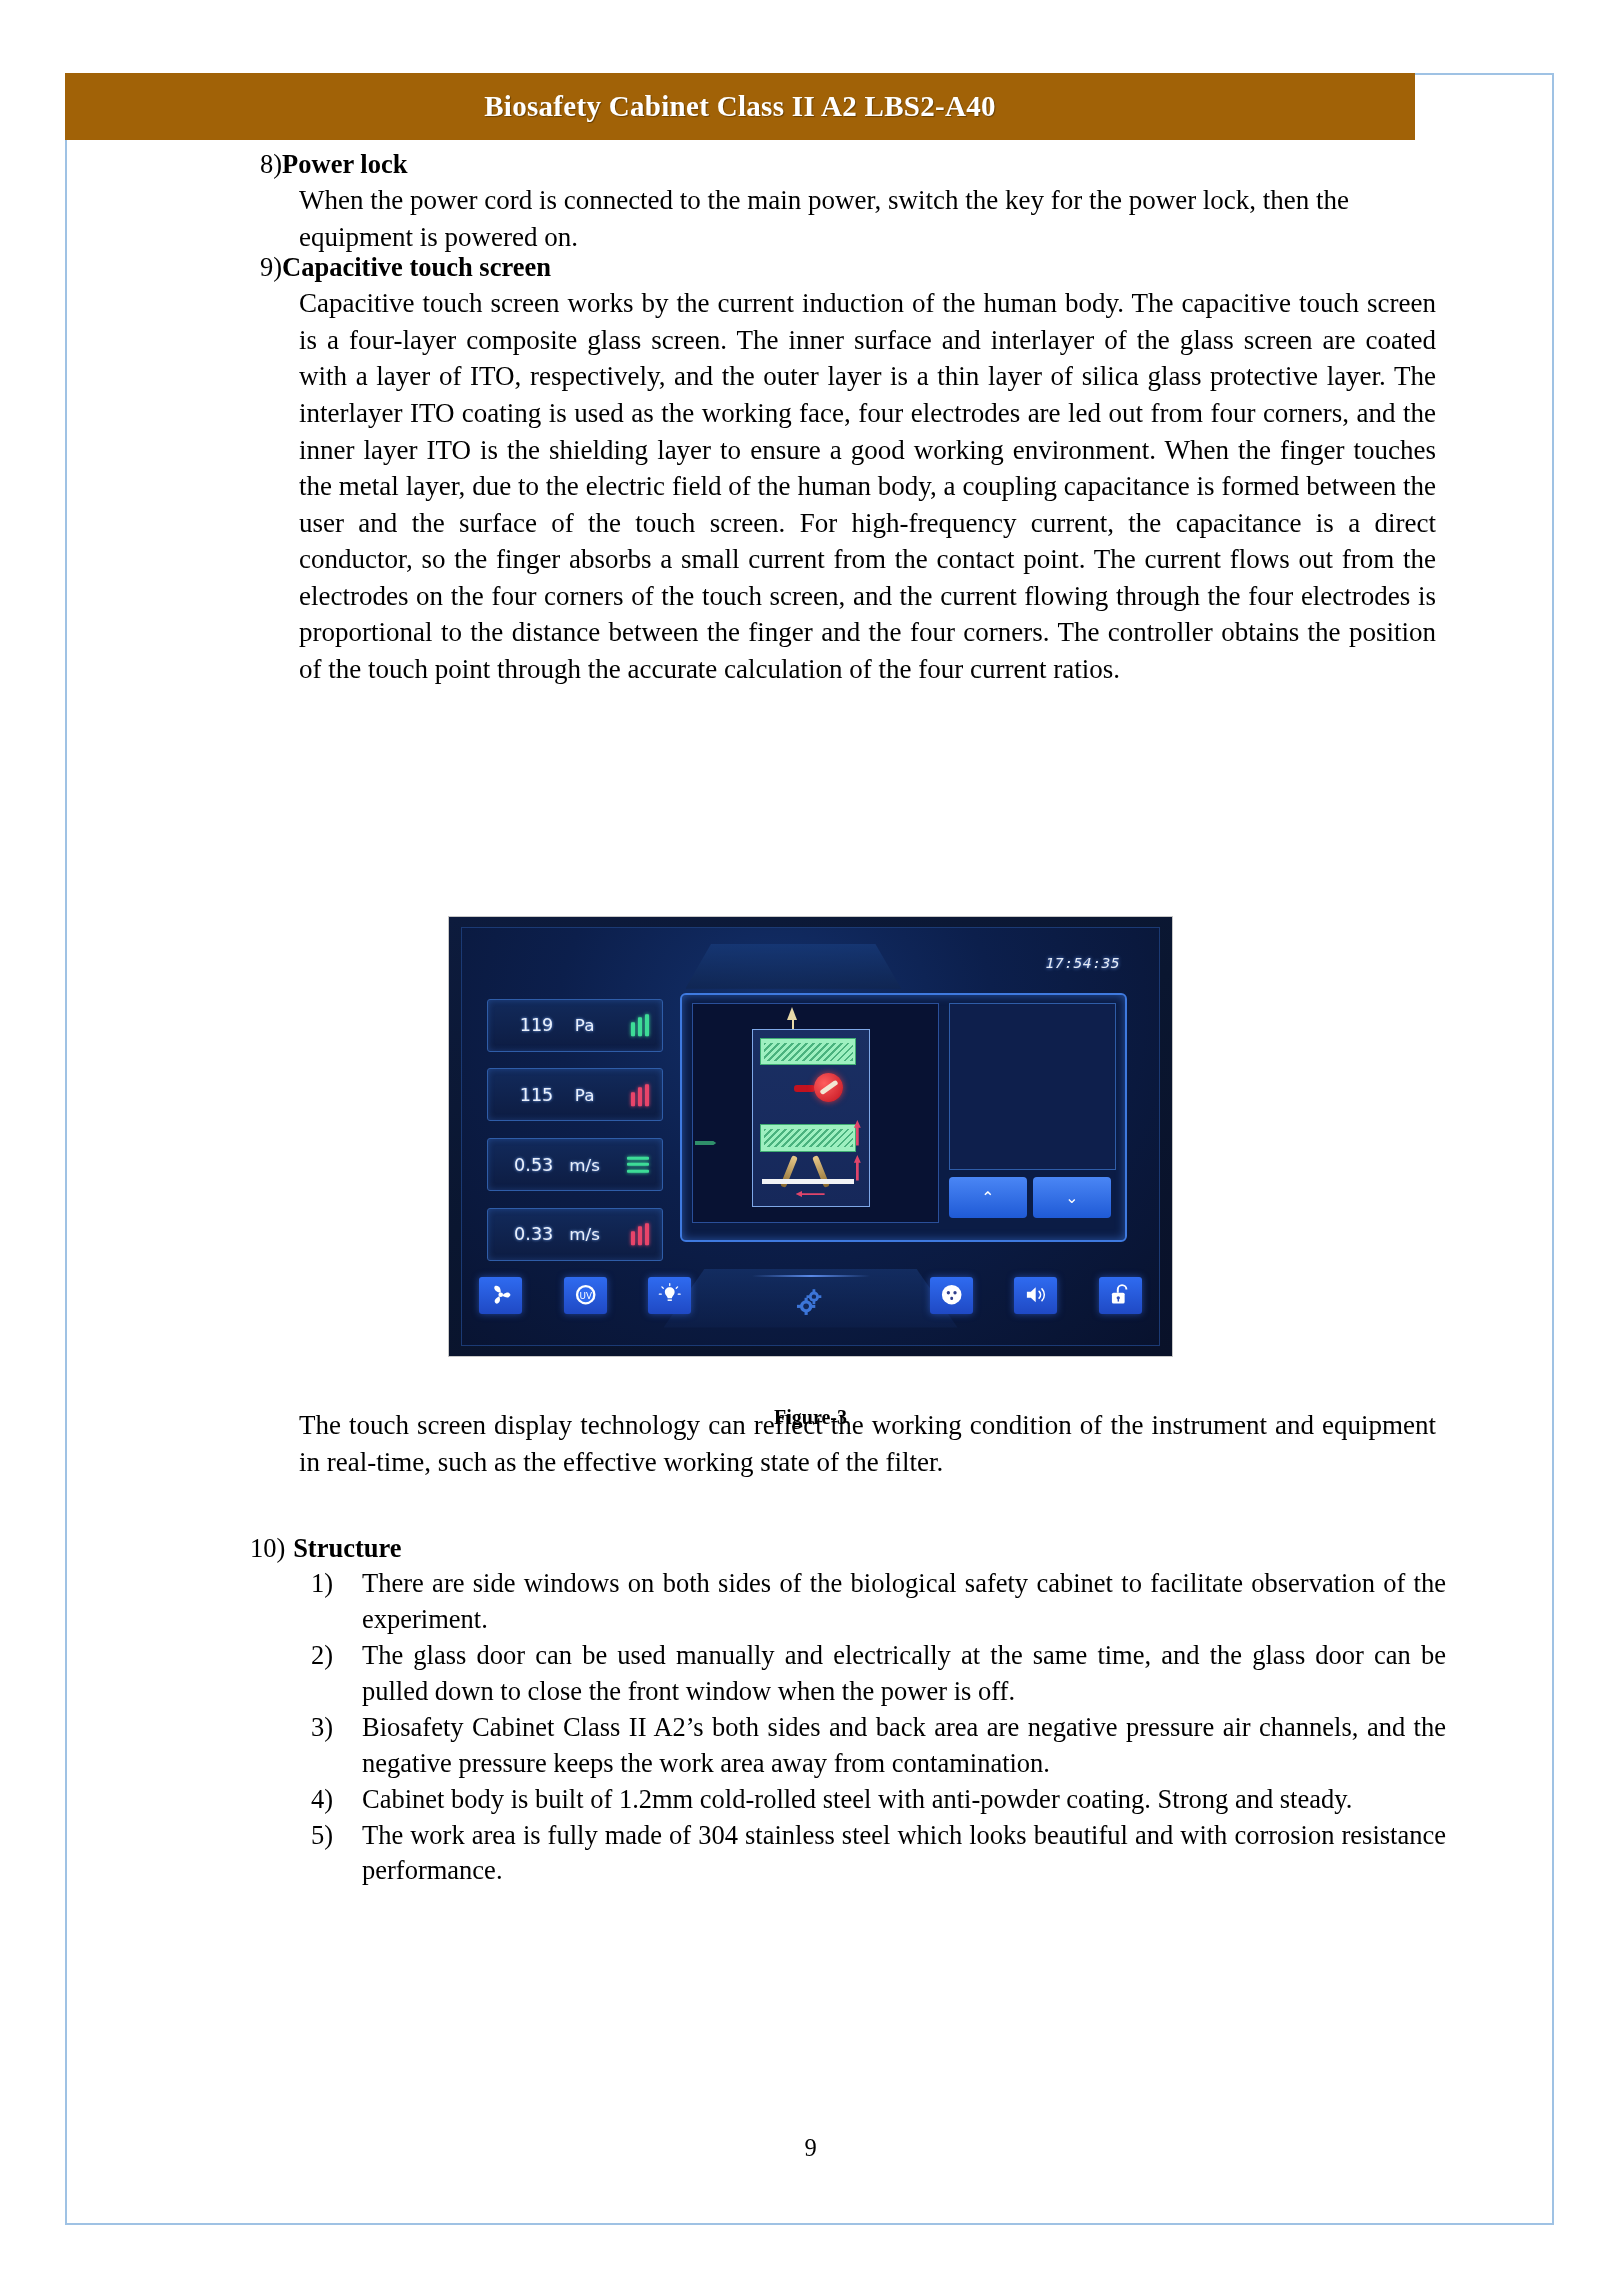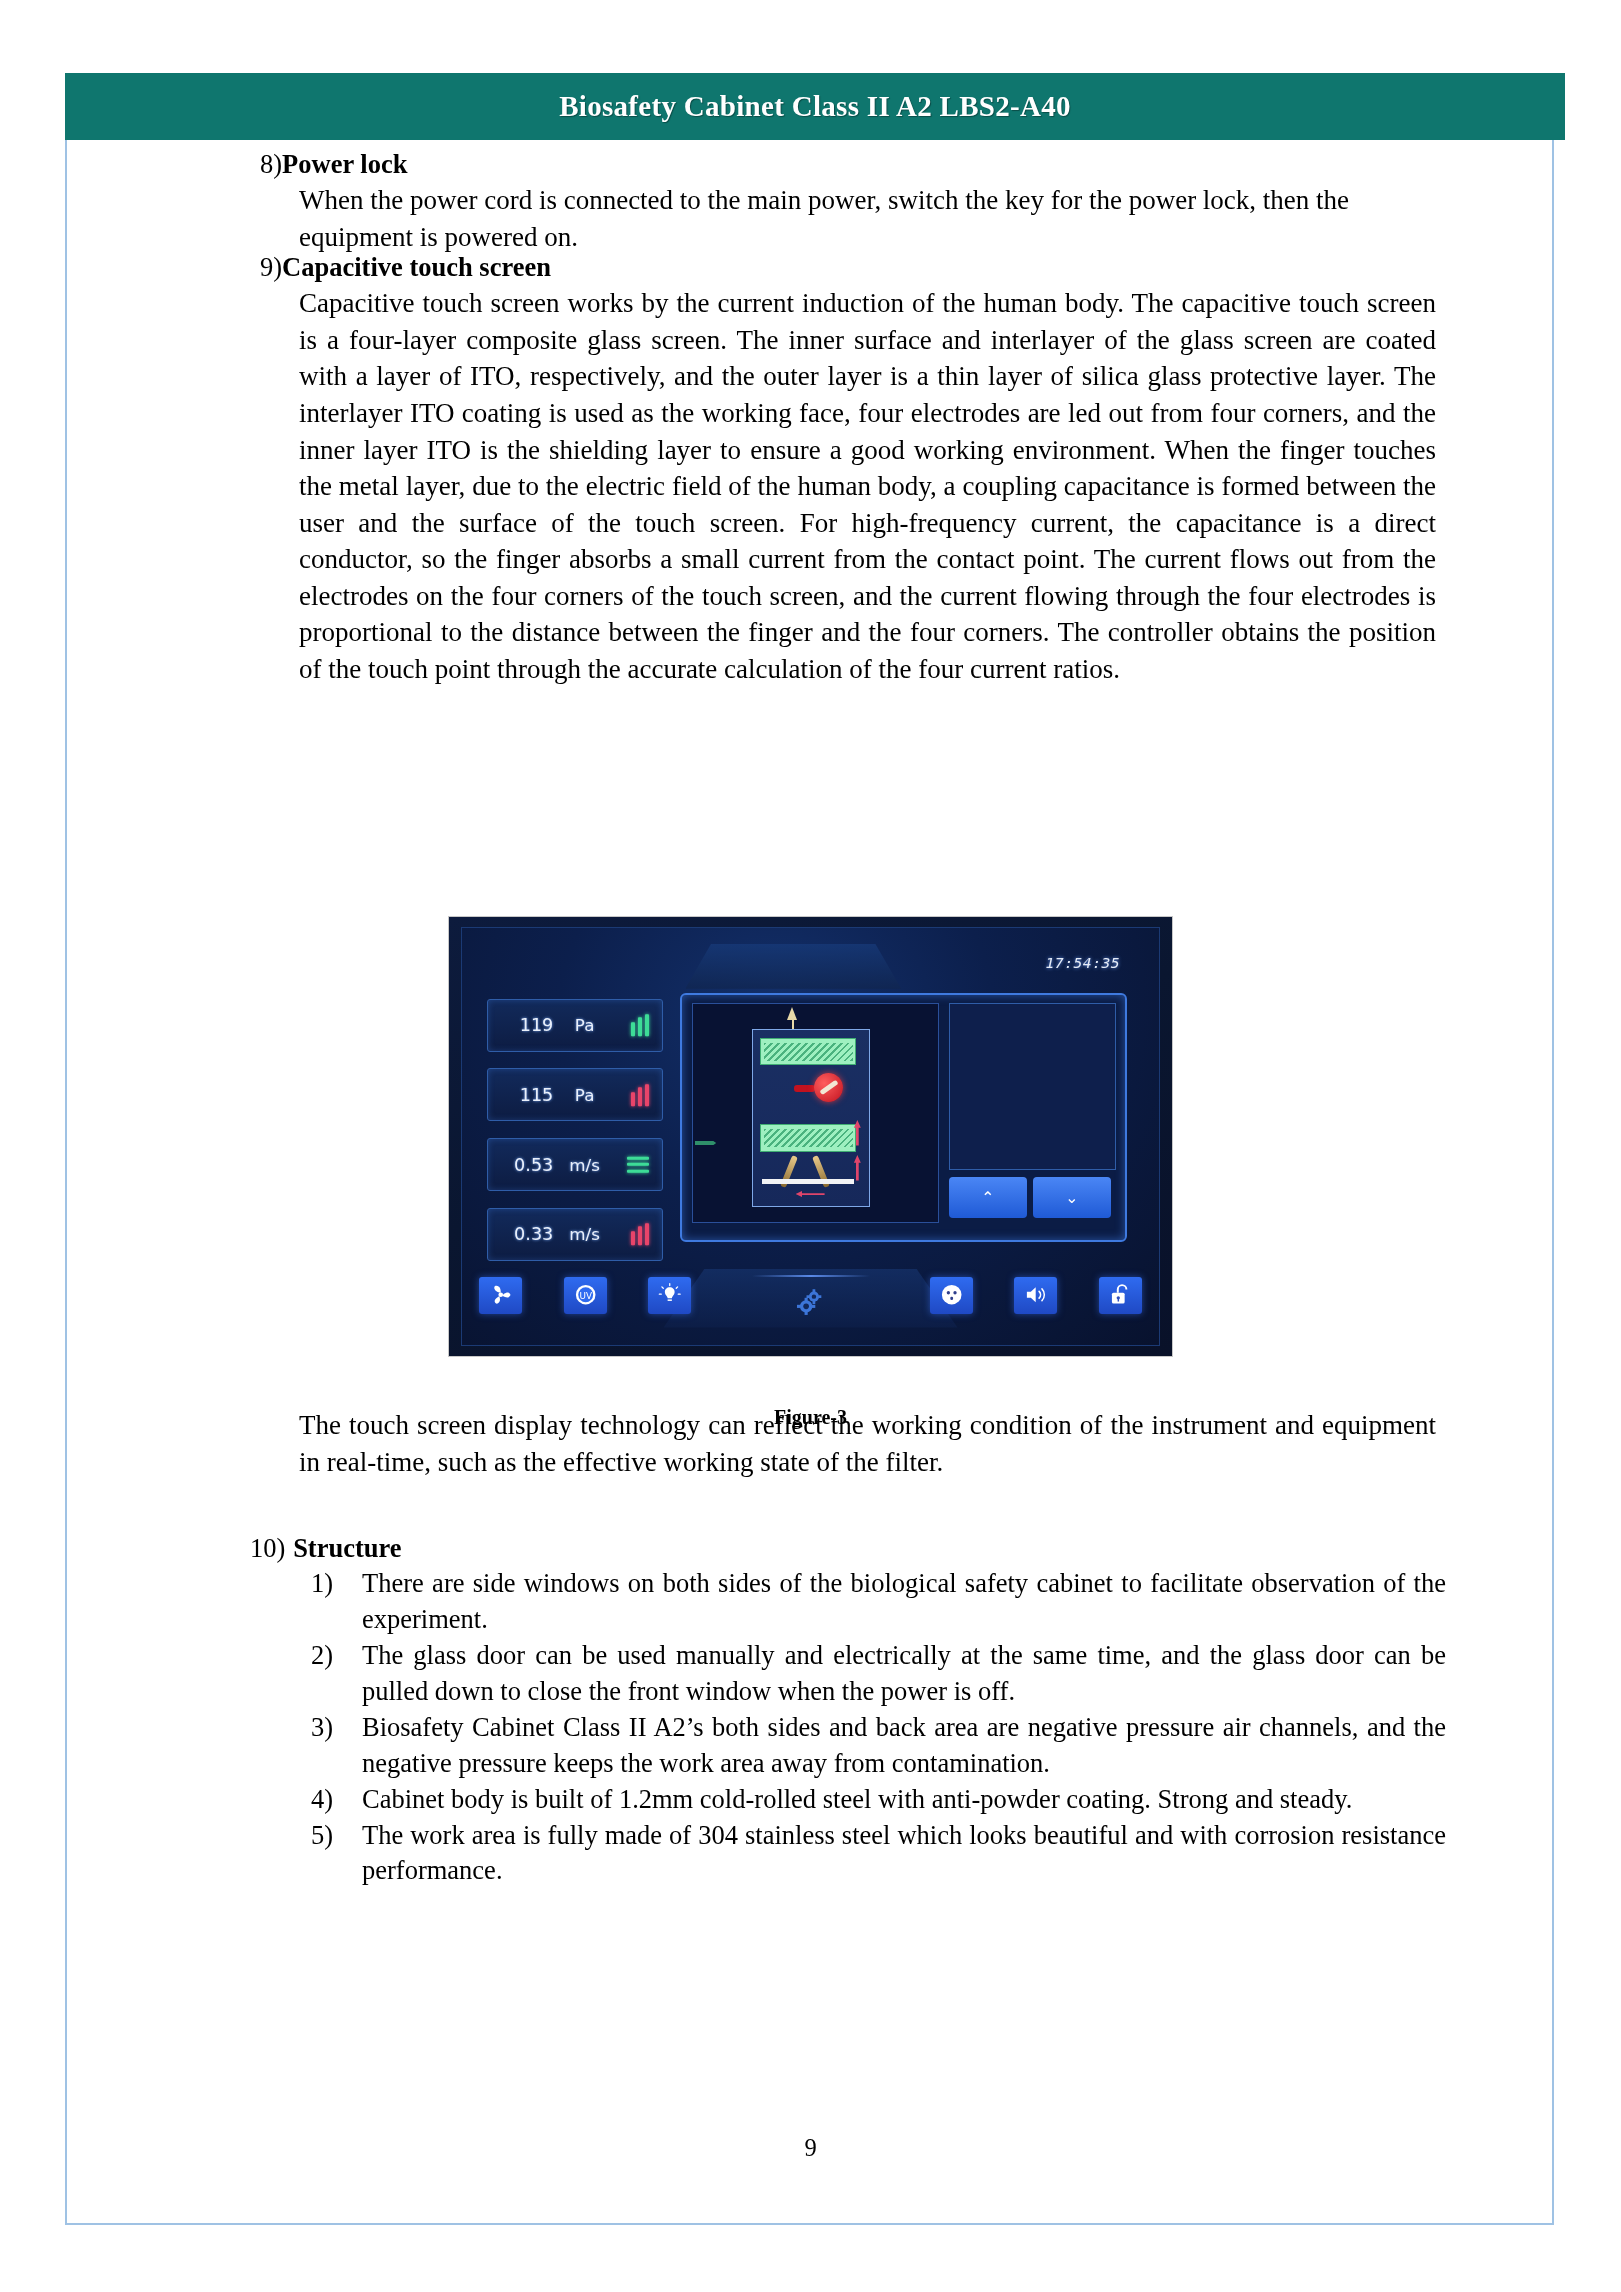--- a/index.html
+++ b/index.html
@@ -25,23 +25,23 @@
     border: 2px solid #9fc2e4;
     box-sizing: border-box;
     background: #ffffff;
   }
 
   
   .header-band {
     position: absolute;
     left: 65px;
     top: 73px;
-    width: 1500px;
+    width: 1350px;
     height: 67px;
-    background: #0f766e;
+    background: #a16207;
     display: flex;
     align-items: center;
     justify-content: center;
     box-sizing: border-box;
   }
   .header-title {
     color: #ffffff;
     font-size: 29px;
     font-weight: bold;
     letter-spacing: 0.3px;

